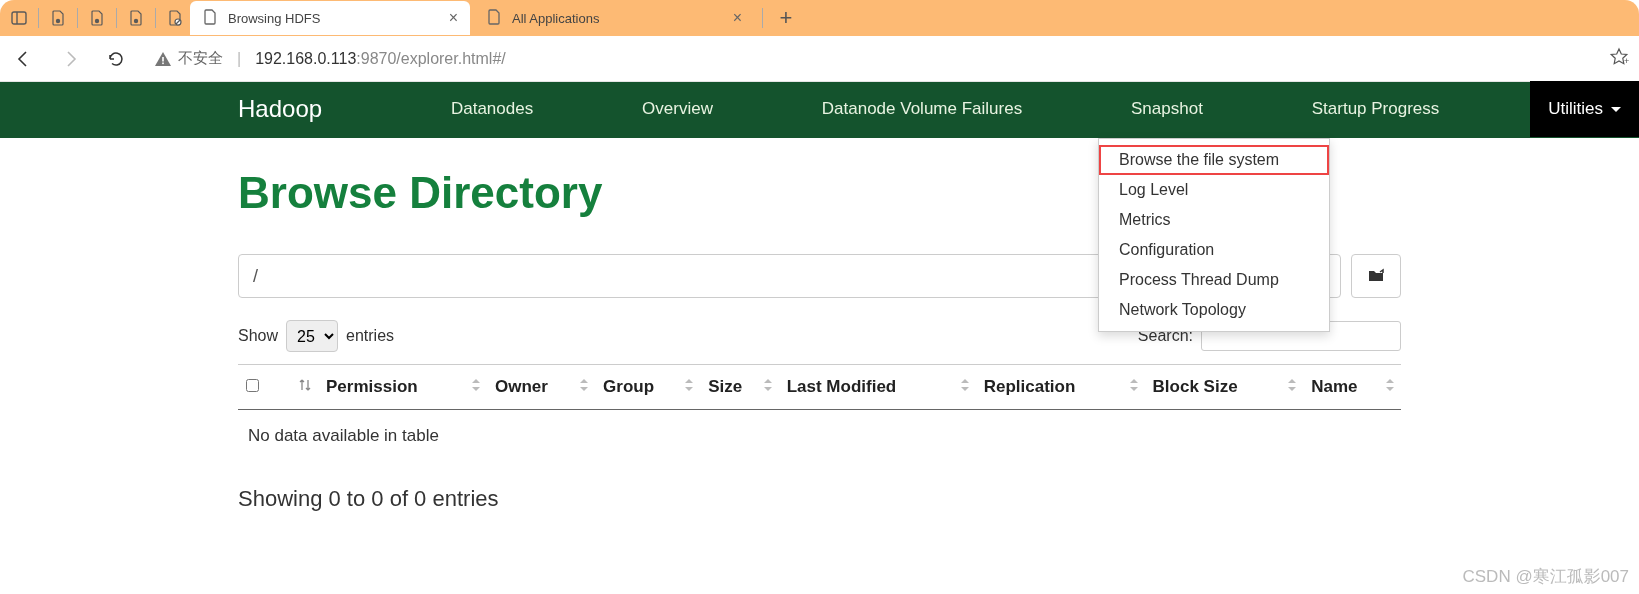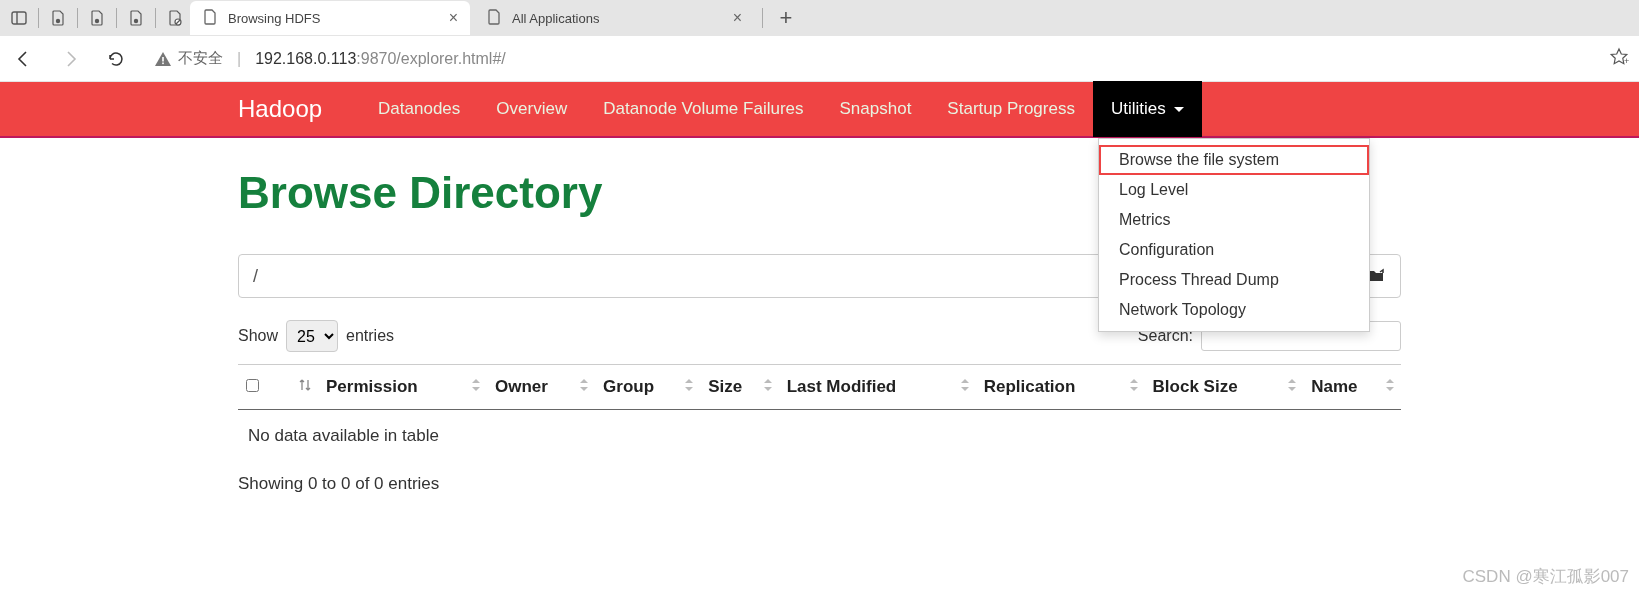--- a/index.html
+++ b/index.html
@@ -1,47 +1,47 @@
 <!DOCTYPE html>
 <html><head>
 <meta charset="utf-8">
 <style>
 * { box-sizing: border-box; margin: 0; padding: 0; }
 body { font-family: "Segoe UI", Arial, sans-serif; font-size: 14px; color: #333; background: #fff; width: 1639px; }
 
 
-.browser-chrome { background: #e5e5e5; }
+.browser-chrome { background: #fdba74; border-radius: 14px; }
 .tab-strip { display: flex; align-items: center; height: 36px; padding-left: 8px; gap: 4px; }
 .tool-icon { width: 22px; height: 22px; display:flex; align-items:center; justify-content:center; fill:#5a5a5a; cursor:pointer; }
 .vsep { width:1px; height:20px; background:#aaa; margin:0 4px; }
 .tab { display:flex; align-items:center; height:34px; padding:0 12px; gap:10px; font-size:13px; color:#444; border-radius:6px 6px 0 0; cursor:pointer; position:relative; width:280px; }
 .tab.active { background:#fff; }
 .tab .tab-close { margin-left:auto; font-size:16px; color:#666; }
 .tab-title { white-space:nowrap; overflow:hidden; text-overflow:ellipsis; }
 .newtab { width:30px; display:flex; align-items:center; justify-content:center; font-size:22px; color:#555; cursor:pointer; }
 
 .addr-bar { background:#fff; display:flex; align-items:center; height:46px; padding:17px 10px; gap:18px; border-bottom:1px solid #e5e5e5; }
 .nav-btn { width:28px; height:28px; display:flex; align-items:center; justify-content:center; cursor:pointer; }
 .nav-btn.disabled svg { fill:#bbb; }
 .url-box { flex:1; display:flex; align-items:center; gap:10px; font-size:16px; color:#333; padding-left:6px; }
 .url-host { color:#333; }
 .url-port-path { color:#888; }
 .insecure { display:flex; align-items:center; gap:6px; color:#666; font-size:15px; }
 .url-sep { color:#bbb; margin:0 4px; }
 .fav-btn { cursor:pointer; }
 
 
-.hadoop-nav { background:#ef4444; height:56px; display:flex; align-items:center; padding-left:238px; color:#fff; border-bottom:2px solid #be185d; position:relative; }
+.hadoop-nav { background:#14532d; height:56px; display:flex; align-items:center; padding-left:238px; color:#fff; border-bottom:2px solid #14532d; position:relative;justify-content:space-between; }
 .brand { font-size:24px; font-weight:400; margin-right:38px; }
 .nav-item { font-size:17px; color:#e8f3e1; padding:0 18px; height:56px; display:flex; align-items:center; cursor:pointer; }
 .nav-item.dropdown { background:#000; color:#fff; }
 .caret { display:inline-block; width:0; height:0; margin-left:8px; vertical-align:middle; border-top:5px solid #fff; border-right:5px solid transparent; border-left:5px solid transparent; }
 
 
-.dropdown-menu { position:absolute; top:56px; left:1098px; width:272px; background:#fff; border:1px solid #ccc; box-shadow:0 4px 10px rgba(0,0,0,0.15); z-index:50; padding:6px 0; }
+.dropdown-menu { position:absolute; top:56px; left:1098px; width:232px; background:#fff; border:1px solid #ccc; box-shadow:0 4px 10px rgba(0,0,0,0.15); z-index:50; padding:6px 0; }
 .dropdown-menu .ditem { padding:6px 20px; font-size:16px; color:#333; cursor:pointer; }
 .dropdown-menu .ditem.highlight { border:2px solid #e44; padding:4px 18px; }
 
 
 .content { padding:30px 238px 10px 238px; position:relative; }
 h1.page-title { font-size:44px; font-weight:700; color:#15803d; margin-bottom:36px; }
 .path-row { display:flex; align-items:center; gap:10px; margin-bottom:22px; }
 .path-input { flex:1; height:44px; border:1px solid #ccc; border-radius:4px; padding:0 14px; font-size:18px; color:#555; }
 .icon-btn { width:50px; height:44px; border:1px solid #ccc; border-radius:4px; display:flex; align-items:center; justify-content:center; cursor:pointer; background:#fff; }
 .icon-btn svg { fill:#333; }
@@ -49,21 +49,21 @@
 .controls-row { display:flex; align-items:center; justify-content:space-between; margin-bottom:12px; font-size:16px; }
 .show-entries { display:flex; align-items:center; gap:8px; }
 .show-entries select { height:32px; border:1px solid #ccc; border-radius:4px; padding:0 6px; font-size:16px; }
 .search-box { display:flex; align-items:center; gap:8px; }
 .search-box input { height:30px; border:1px solid #ccc; border-radius:3px; width:200px; padding:0 6px; }
 
 table.data { width:100%; border-collapse:collapse; }
 table.data th { text-align:left; padding:12px 8px; font-size:17px; font-weight:700; color:#222; border-bottom:1px solid #666; border-top:1px solid #ccc; position:relative; }
 .sort-icon { position:absolute; right:6px; top:50%; transform:translateY(-50%); }
 .no-data td { padding:16px 10px; font-size:17px; color:#333; }
-.info-text { font-size:17px; color:#333; margin-top:12px; }
+.info-text { font-size:22px; color:#333; margin-top:24px; }
 
 .watermark { position:absolute; right:10px; bottom:6px; font-size:17px; color:#bbb; white-space:nowrap; }
 </style>
 </head>
 <body>
 
 <div class="browser-chrome">
   <div class="tab-strip">
     <span class="tool-icon">
         <svg width="16" height="16" viewBox="0 0 16 16">

